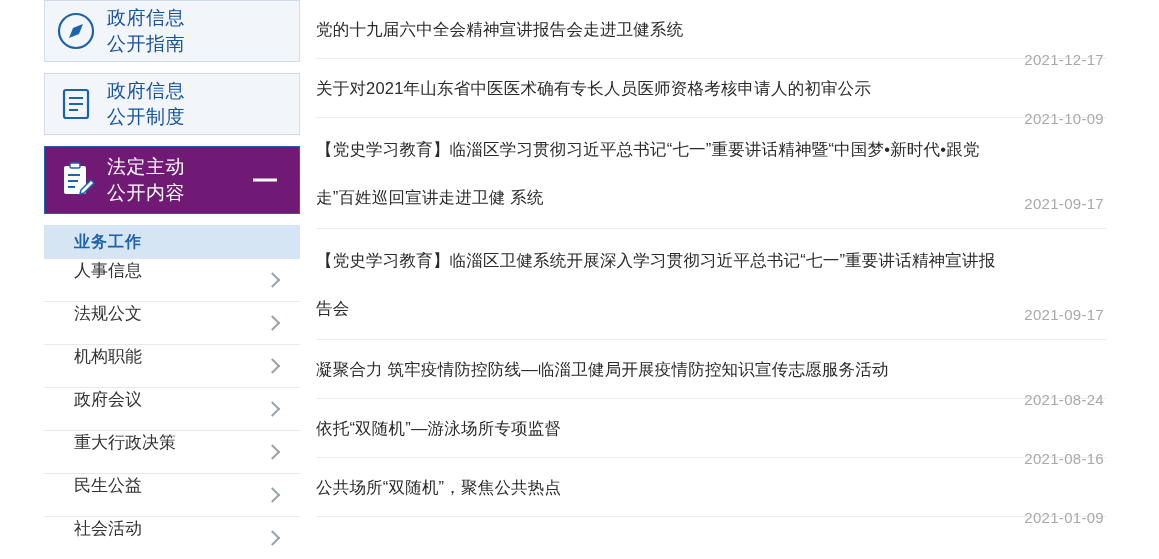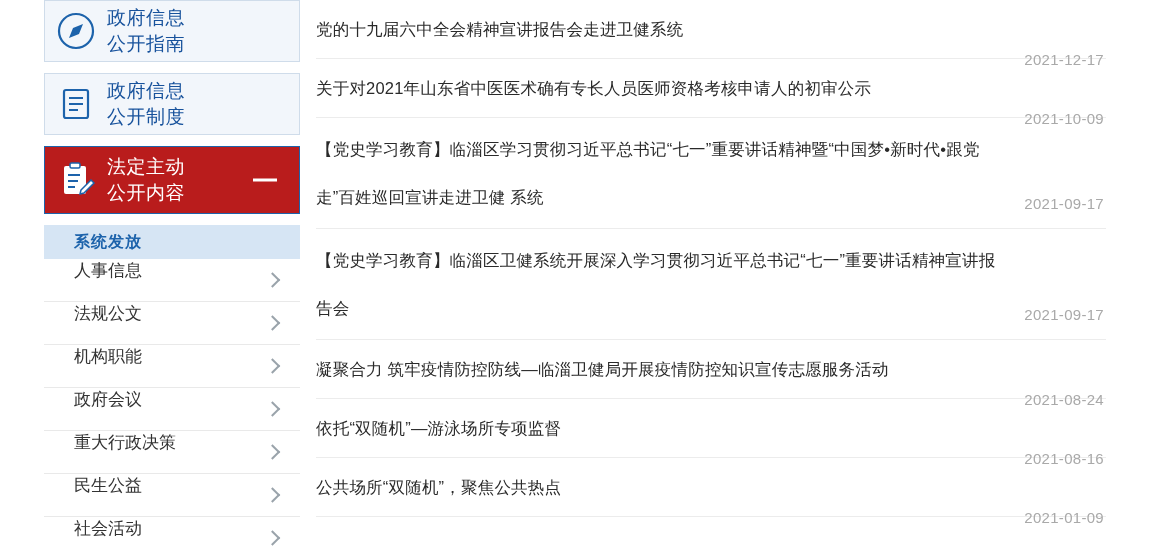--- a/index.html
+++ b/index.html
@@ -45,21 +45,21 @@
   }
   .nav-card .nav-label {
     font-size: 19px;
     color: #17529c;
     line-height: 26px;
     letter-spacing: 0.5px;
     white-space: pre-line;
   }
 
   .nav-card.active {
-    background: #b91c1c;
+    background: #701a75;
     border-color: #1d63ab;
     height: 68px;
   }
   .nav-card.active .nav-label {
     color: #ffffff;
   }
   .nav-card .minus {
     position: absolute;
     right: 22px;
     top: 50%;
@@ -185,21 +185,21 @@
           <line x1="15" y1="24" x2="25" y2="24" stroke="#1d63ab" stroke-width="2"></line>
           <line x1="15" y1="30" x2="22" y2="30" stroke="#1d63ab" stroke-width="2"></line>
           <path d="M28 33 L38 23 L41 26 L31 36 L27 37 Z" fill="#ffffff" stroke="#1d63ab" stroke-width="1.5"></path>
         </svg>
       </span>
       <span class="nav-label">法定主动
 公开内容</span>
       <span class="minus"></span>
     </div>
 
-    <div class="subhead">系统发放</div>
+    <div class="subhead">业务工作</div>
 
     <div class="sub-item">
       <span>人事信息</span>
       <span class="chev"></span>
     </div>
     <div class="sub-item">
       <span>法规公文</span>
       <span class="chev"></span>
     </div>
     <div class="sub-item">

